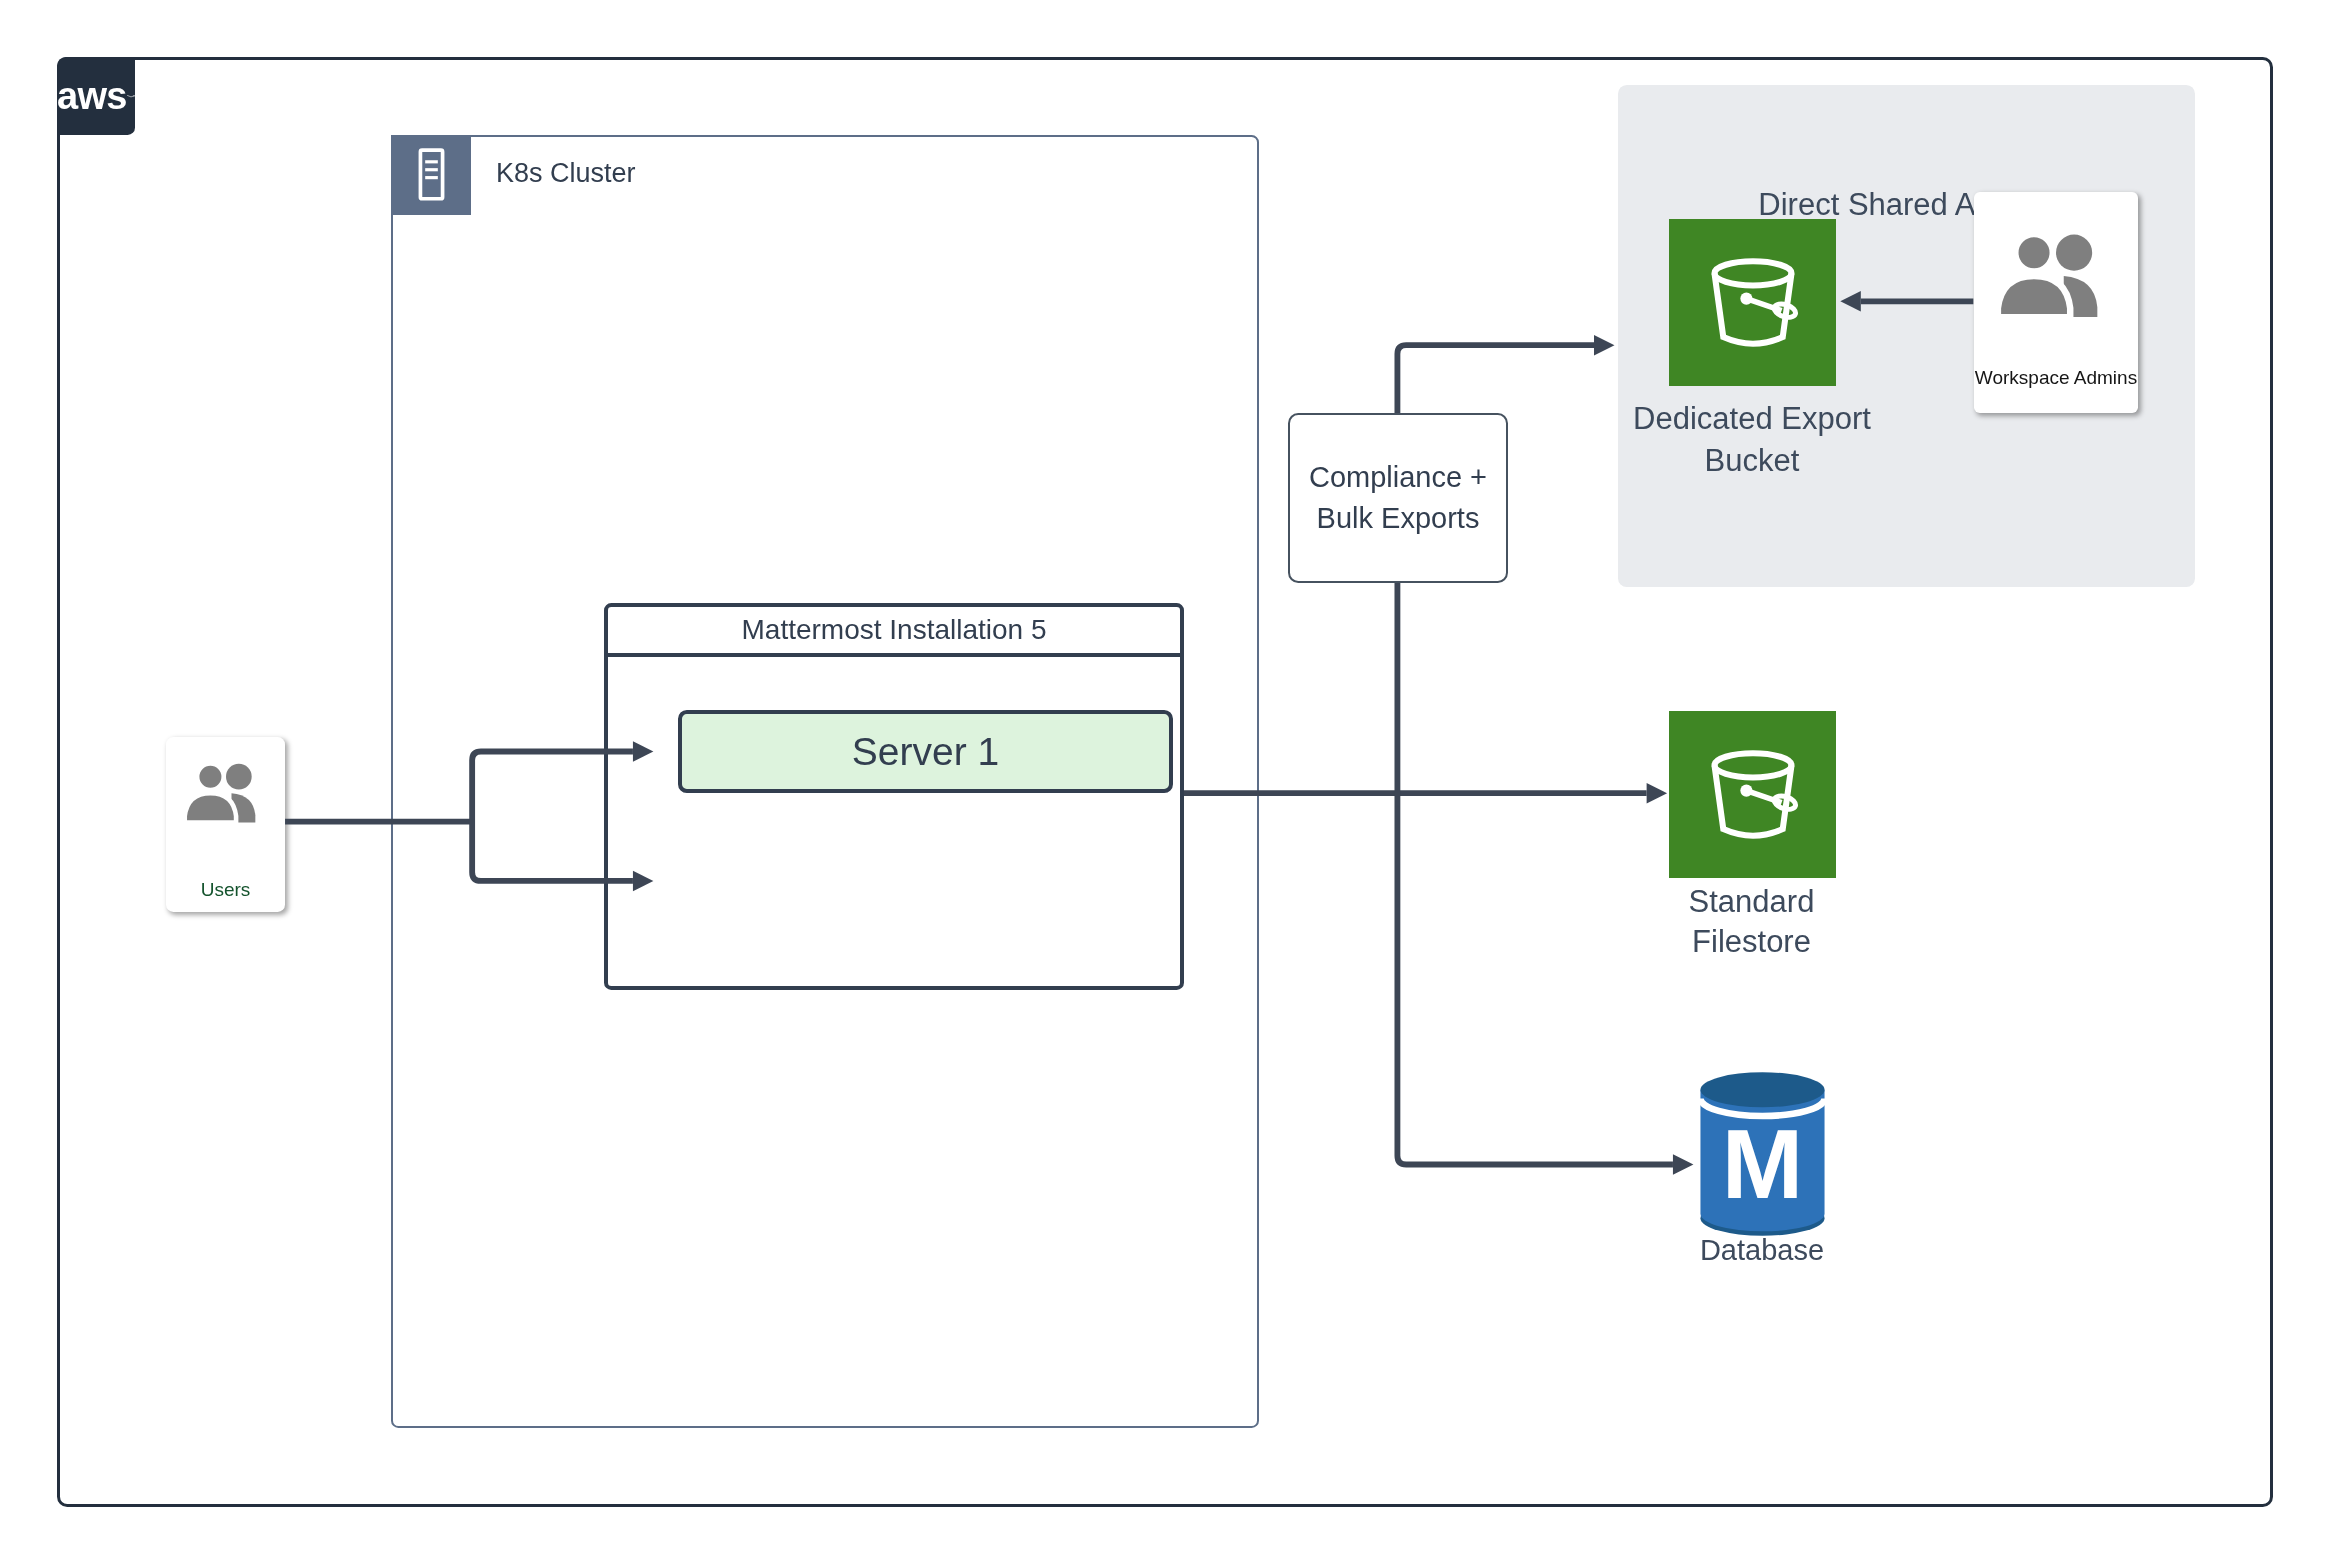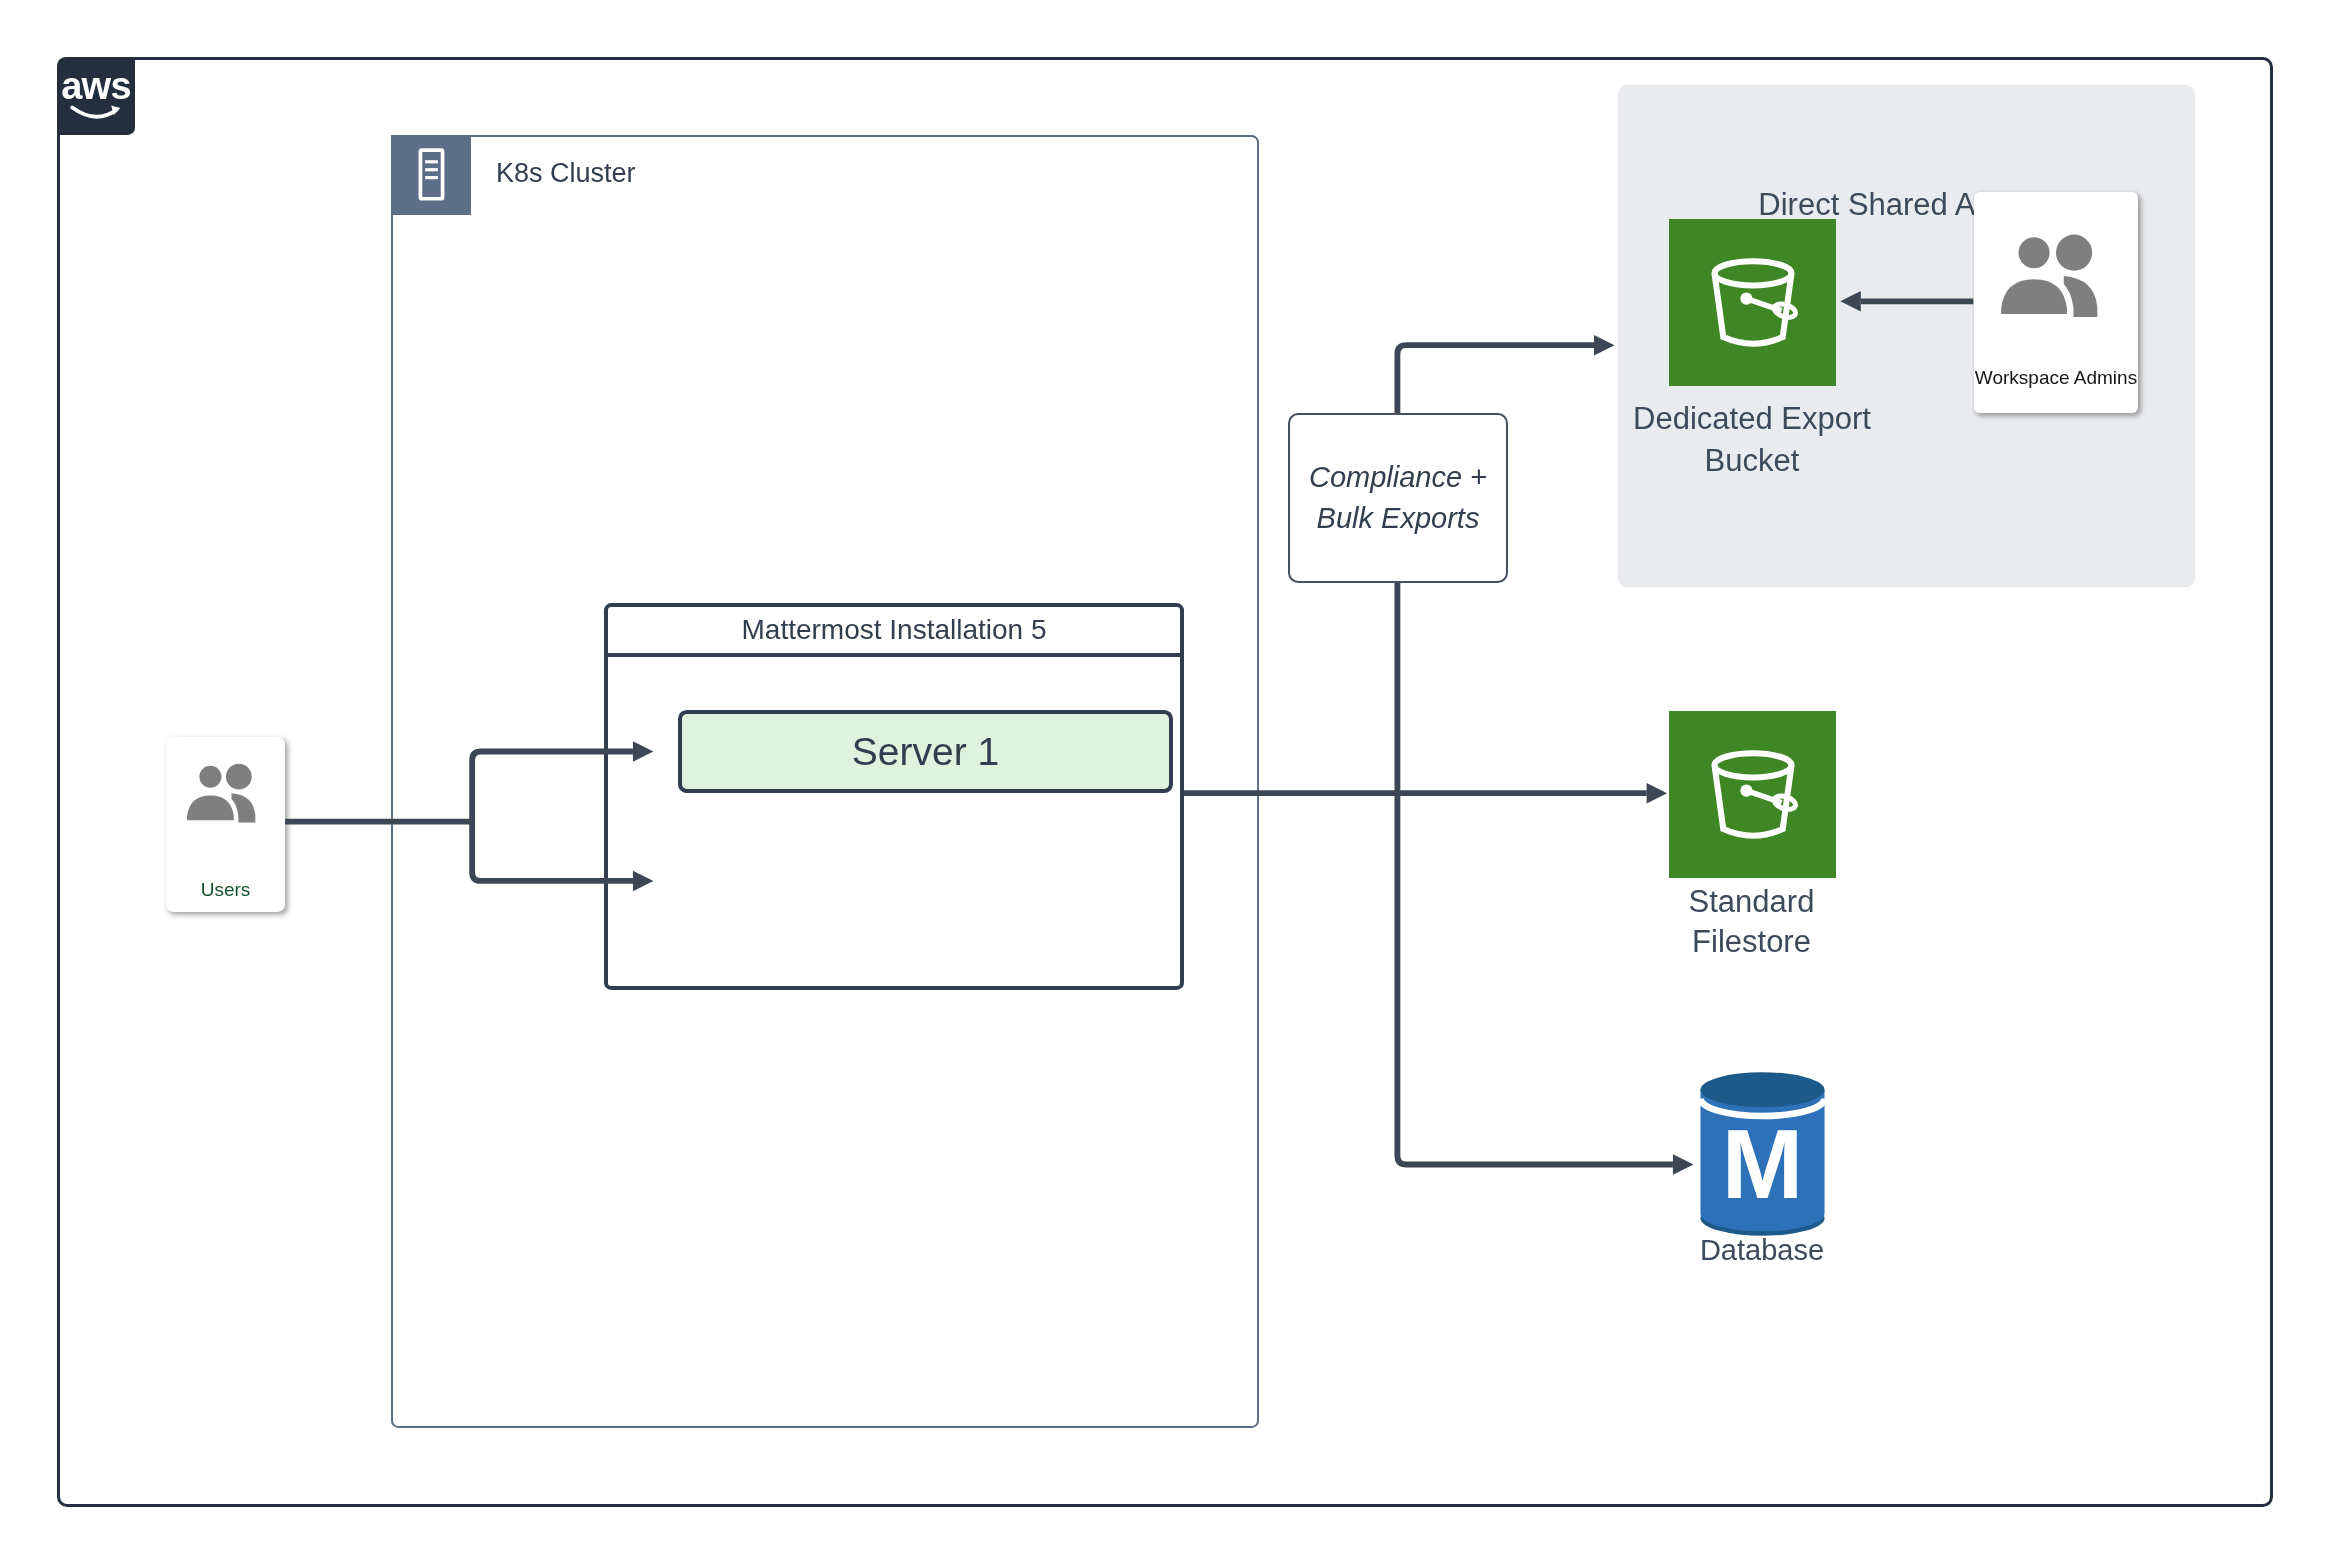--- a/index.html
+++ b/index.html
@@ -6,21 +6,21 @@
   #canvas{
     position:relative;width:2330px;height:1563px;background:#ffffff;
     font-family:"Liberation Sans",sans-serif;color:var(--ink);overflow:hidden;
   }
   .abs{position:absolute;}
 
   
   #outer-frame{left:57px;top:57px;width:2216px;height:1450px;border:3.7px solid var(--navy);
     border-radius:10.2px;box-sizing:border-box;}
   #aws-logo{left:57px;top:57px;width:78px;height:78px;background:var(--navy);
-    border-radius:8.8px 0 7.3px 0;display:flex;flex-direction:column;align-items:center;justify-content:center;z-index:2;}
+    border-radius:8.8px 0 7.3px 0;display:flex;flex-direction:row;align-items:center;justify-content:center;z-index:2;}
   #aws-logo .aws-text{color:#fff;font-weight:bold;font-size:38px;line-height:35px;letter-spacing:-0.7px;}
 
   
   #k8s-box{left:391px;top:135px;width:868px;height:1293px;border:2.9px solid var(--slate);
     border-radius:7.3px;box-sizing:border-box;}
   #k8s-icon{left:391px;top:135px;width:80px;height:80px;background:var(--slate);
     display:flex;align-items:center;justify-content:center;}
   #k8s-label{left:496px;top:158px;font-size:27px;color:var(--ink);}
 
   
@@ -37,21 +37,21 @@
   .server-box{position:absolute;left:53px;width:495px;height:83px;background:var(--mint);
     border:4.4px solid var(--ink);border-radius:8.8px;box-sizing:border-box;
     display:flex;align-items:center;justify-content:center;font-size:39px;color:var(--ink);margin-left:17px;}
   #server-1{top:103px;}
   #server-2{top:231px;}
 
   
   #compliance-box{left:1288px;top:413px;width:220px;height:170px;background:#fff;
     border:2.2px solid #46525f;border-radius:10.2px;box-sizing:border-box;z-index:3;
     display:flex;align-items:center;justify-content:center;text-align:center;
-    font-size:29px;line-height:1.4;color:var(--ink);white-space:pre-line;font-style:italic;}
+    font-size:29px;line-height:1.4;color:var(--ink);white-space:pre-line;}
 
   
   #shared-region{left:1618px;top:85px;width:577px;height:502px;background:var(--region-bg);border-radius:8.8px;}
   #shared-title{position:absolute;left:0;top:102px;width:100%;text-align:center;font-size:31px;color:#3d4a5c;}
   .green-square{background:var(--green);display:flex;align-items:center;justify-content:center;}
   #dedicated-bucket-icon{left:1669px;top:219px;width:167px;height:167px;}
   #dedicated-bucket-label{left:1584px;top:398px;width:336px;text-align:center;font-size:31px;line-height:1.35;
     color:#3d4a5c;white-space:pre-line;}
   #admins-card{left:1974px;top:192px;width:164px;height:221px;background:#fff;border-radius:5.8px;
     box-shadow:2.2px 2.9px 5.1px rgba(0,0,0,0.35);}

